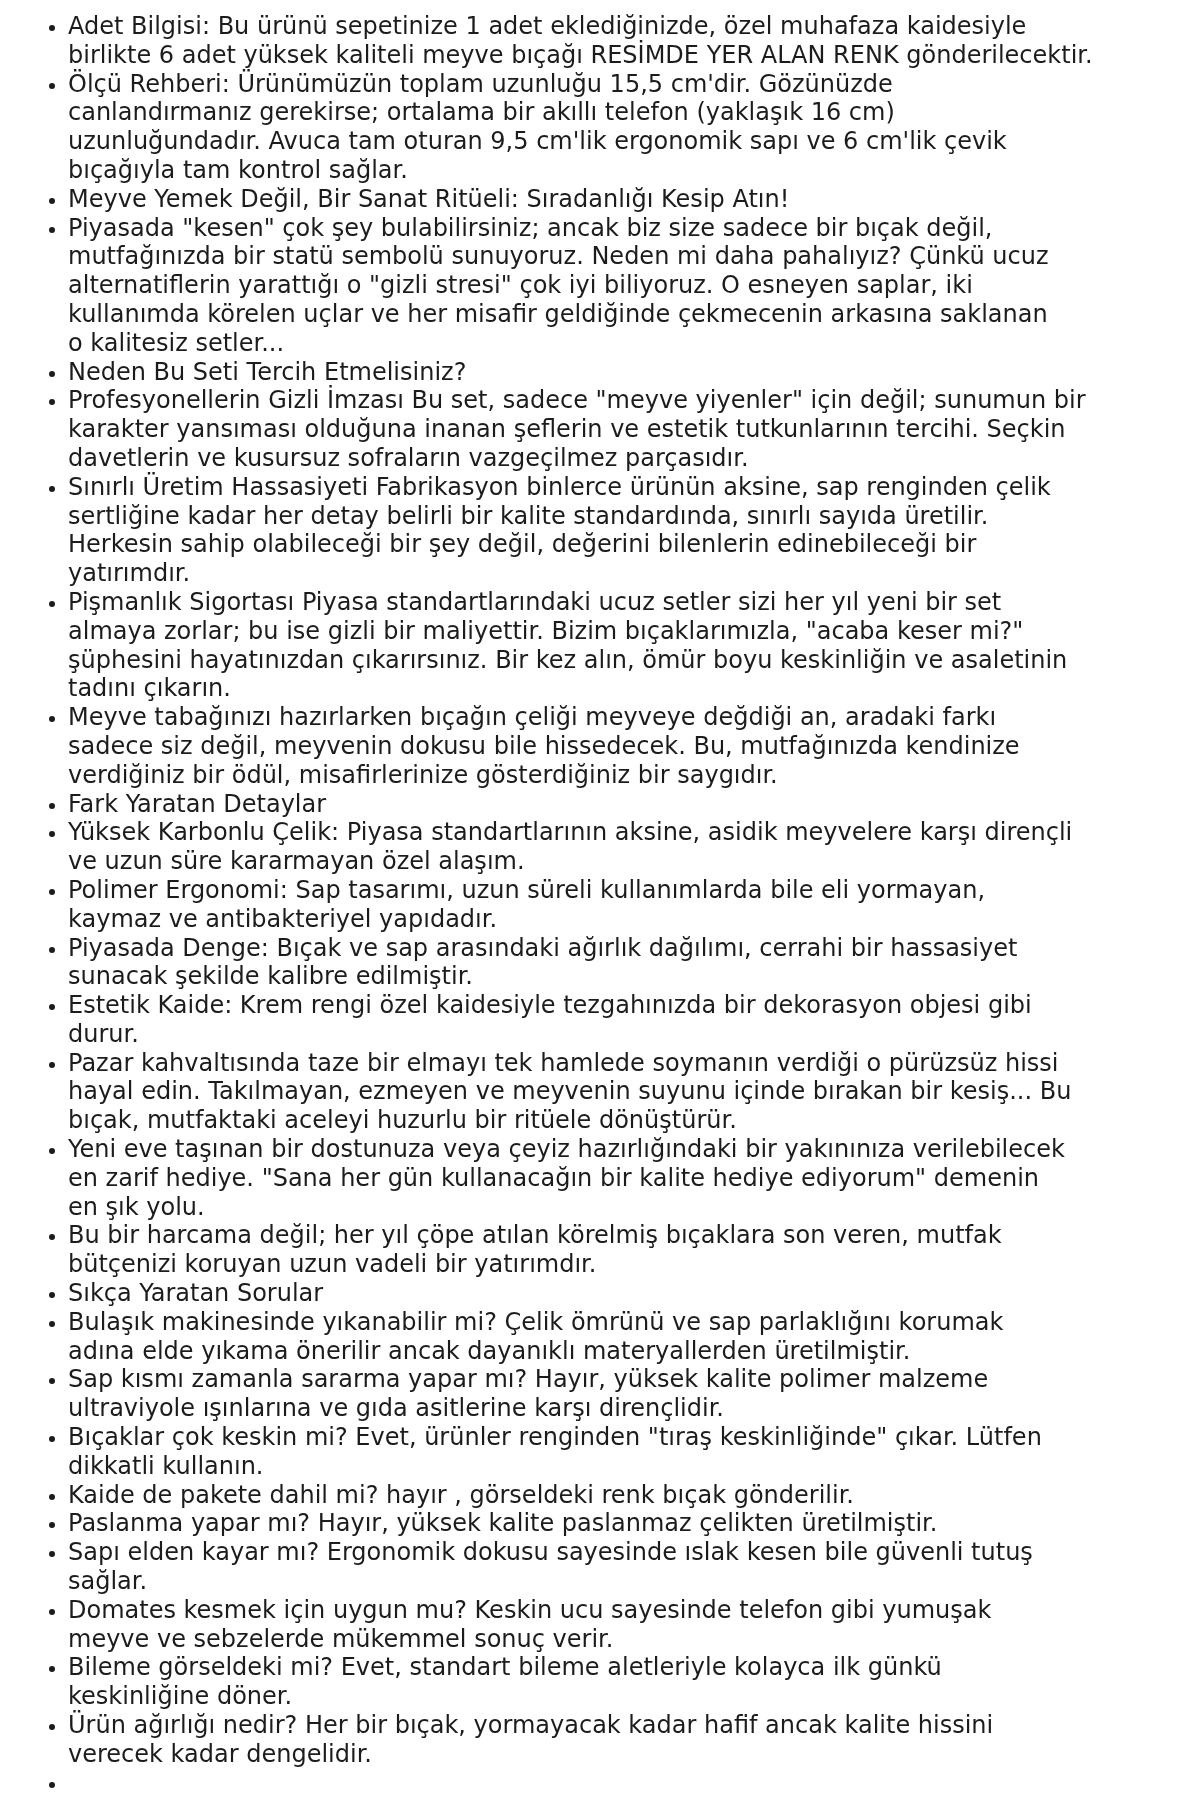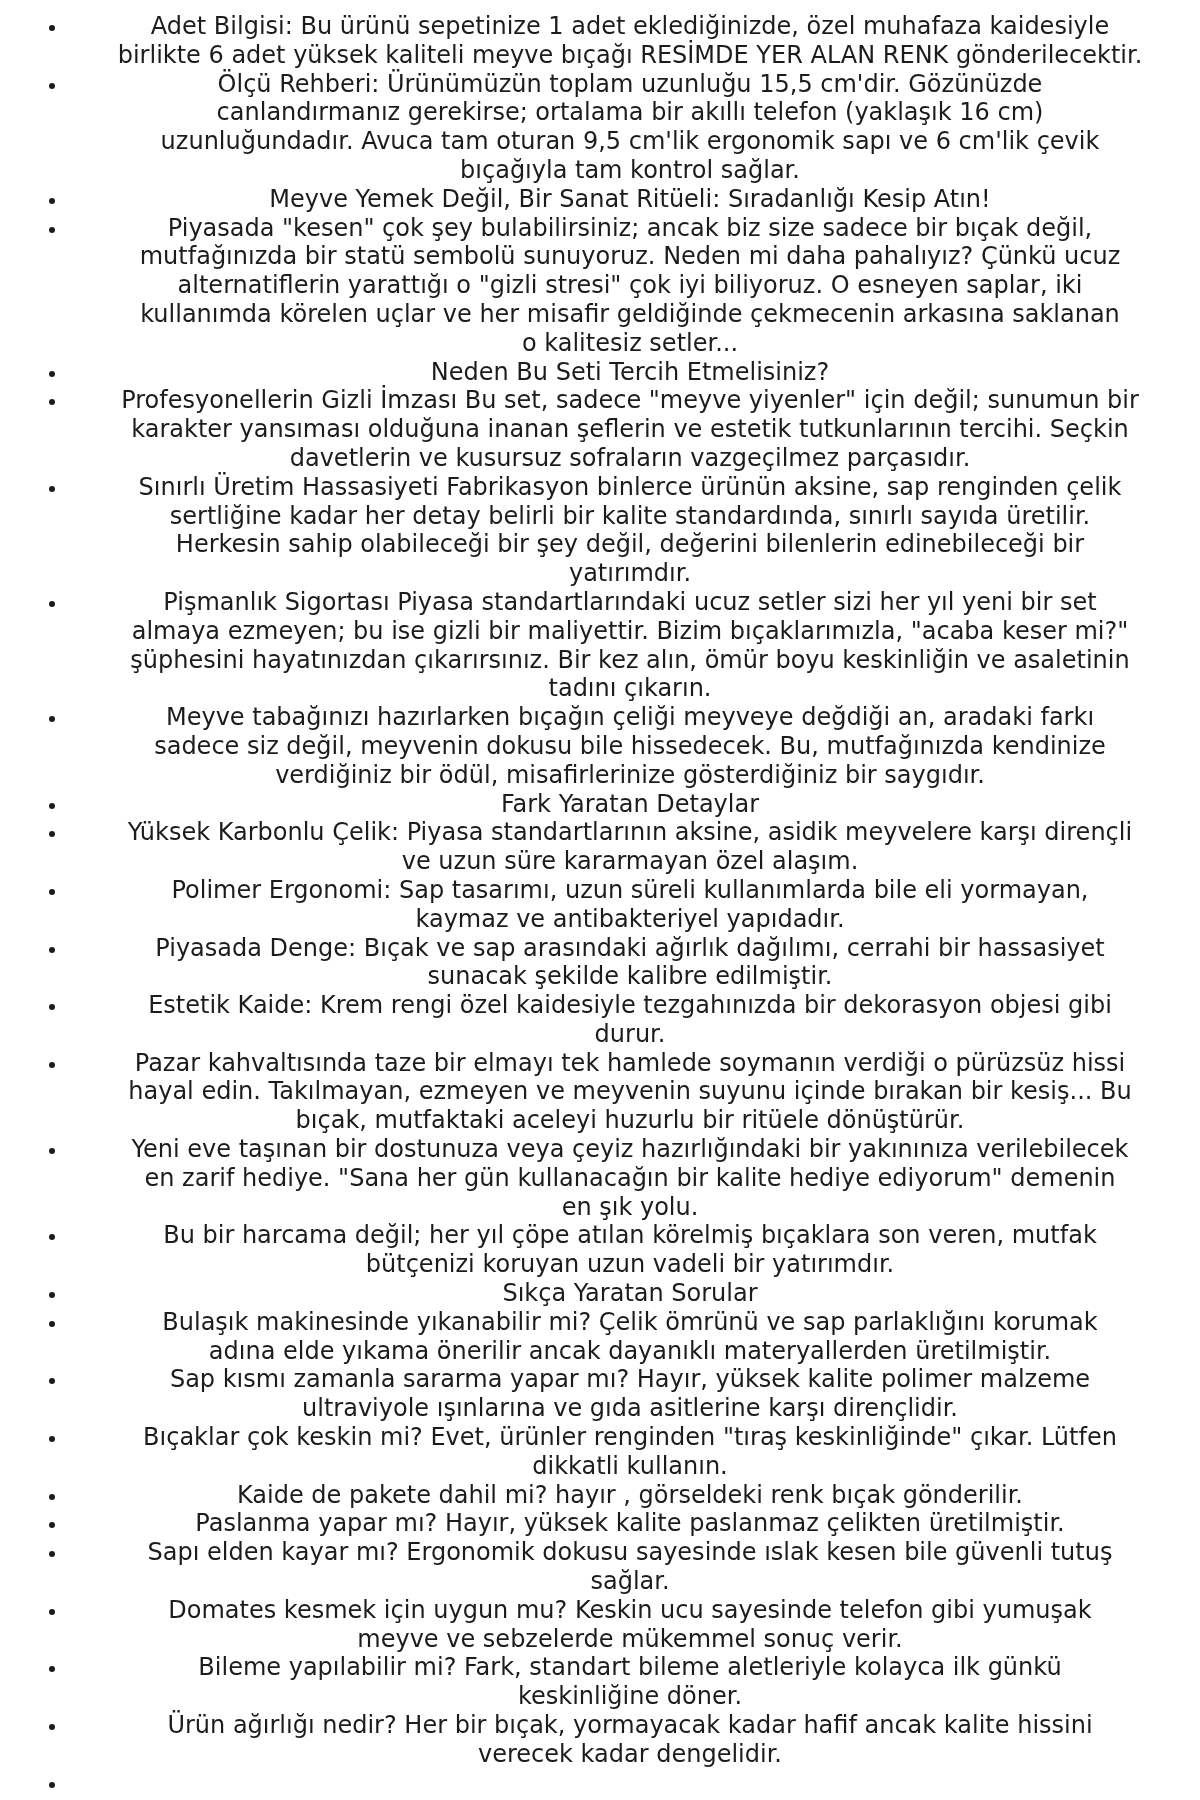--- a/index.html
+++ b/index.html
@@ -18,21 +18,20 @@
   }
   ul.desc-list {
     margin: 0;
     padding: 12px 8px 0 68px;
     list-style: disc outside;
     font-family: "DejaVu Sans", "Liberation Sans", sans-serif;
     font-size: 24px;
     line-height: 28.8px;
     color: #1c1c1c;
     font-weight: 400;
-    text-align: center;
   }
   ul.desc-list > li {
     white-space: pre-line;
     margin: 0;
     padding: 0;
     min-height: 28.8px;
   }
   ul.desc-list > li::marker {
     color: #1c1c1c;
     font-size: 20px;
@@ -61,21 +60,21 @@
 o kalitesiz setler...</li>
       <li>Neden Bu Seti Tercih Etmelisiniz?</li>
       <li>Profesyonellerin Gizli İmzası Bu set, sadece "meyve yiyenler" için değil; sunumun bir
 karakter yansıması olduğuna inanan şeflerin ve estetik tutkunlarının tercihi. Seçkin
 davetlerin ve kusursuz sofraların vazgeçilmez parçasıdır.</li>
       <li>Sınırlı Üretim Hassasiyeti  Fabrikasyon binlerce ürünün aksine, sap renginden çelik
 sertliğine kadar her detay belirli bir kalite standardında, sınırlı sayıda üretilir.
 Herkesin sahip olabileceği bir şey değil, değerini bilenlerin edinebileceği bir
 yatırımdır.</li>
       <li>Pişmanlık Sigortası Piyasa standartlarındaki ucuz setler sizi her yıl yeni bir set
-almaya ezmeyen; bu ise gizli bir maliyettir. Bizim bıçaklarımızla, "acaba keser mi?"
+almaya zorlar; bu ise gizli bir maliyettir. Bizim bıçaklarımızla, "acaba keser mi?"
 şüphesini hayatınızdan çıkarırsınız. Bir kez alın, ömür boyu keskinliğin ve asaletinin
 tadını çıkarın.</li>
       <li>Meyve tabağınızı hazırlarken bıçağın çeliği meyveye değdiği an, aradaki farkı
 sadece siz değil, meyvenin dokusu bile hissedecek. Bu, mutfağınızda kendinize
 verdiğiniz bir ödül, misafirlerinize gösterdiğiniz bir saygıdır.</li>
       <li>Fark Yaratan Detaylar</li>
       <li>Yüksek Karbonlu Çelik: Piyasa standartlarının aksine, asidik meyvelere karşı dirençli
 ve uzun süre kararmayan özel alaşım.</li>
       <li>Polimer Ergonomi: Sap tasarımı, uzun süreli kullanımlarda bile eli yormayan,
 kaymaz ve antibakteriyel yapıdadır.</li>
@@ -97,19 +96,19 @@
       <li>Sap kısmı zamanla sararma yapar mı? Hayır, yüksek kalite polimer malzeme
 ultraviyole ışınlarına ve gıda asitlerine karşı dirençlidir.</li>
       <li>Bıçaklar çok keskin mi? Evet, ürünler renginden "tıraş keskinliğinde" çıkar. Lütfen
 dikkatli kullanın.</li>
       <li>Kaide de pakete dahil mi? hayır , görseldeki renk bıçak gönderilir.</li>
       <li>Paslanma yapar mı? Hayır, yüksek kalite paslanmaz çelikten üretilmiştir.</li>
       <li>Sapı elden kayar mı? Ergonomik dokusu sayesinde ıslak kesen bile güvenli tutuş
 sağlar.</li>
       <li>Domates kesmek için uygun mu? Keskin ucu sayesinde telefon gibi yumuşak
 meyve ve sebzelerde mükemmel sonuç verir.</li>
-      <li>Bileme yapılabilir mi? Fark, standart bileme aletleriyle kolayca ilk günkü
+      <li>Bileme görseldeki mi? Evet, standart bileme aletleriyle kolayca ilk günkü
 keskinliğine döner.</li>
       <li>Ürün ağırlığı nedir? Her bir bıçak, yormayacak kadar hafif ancak kalite hissini
 verecek kadar dengelidir.</li>
       <li></li>
     </ul>
 </div>
 
 </body></html>

